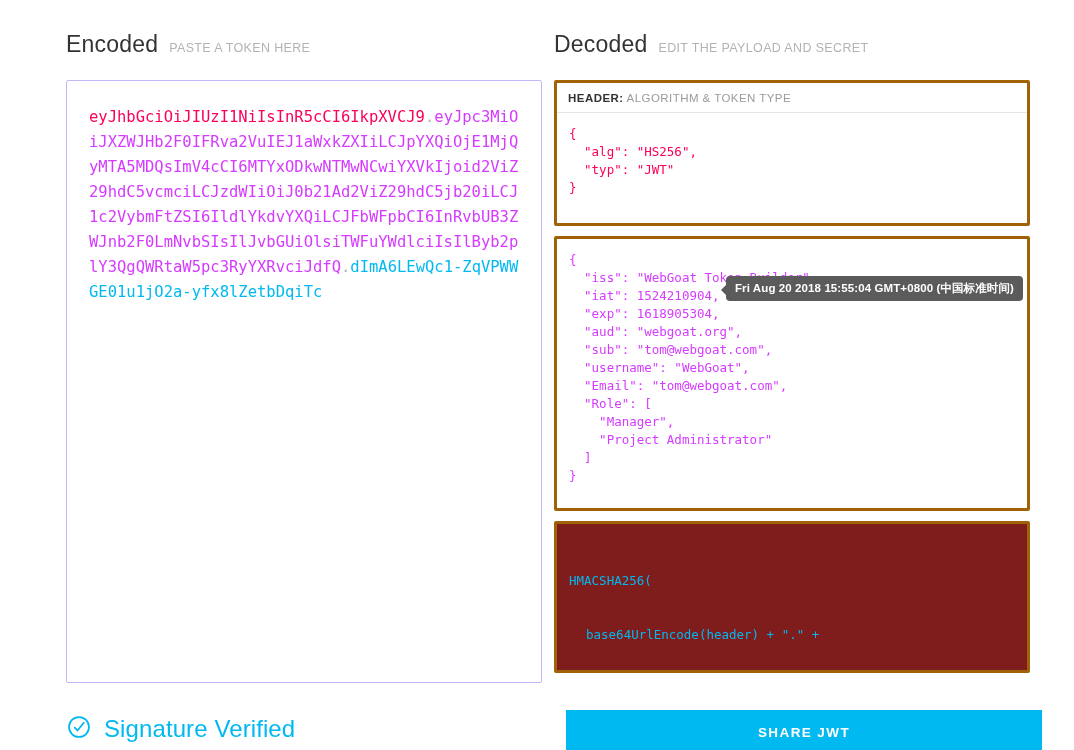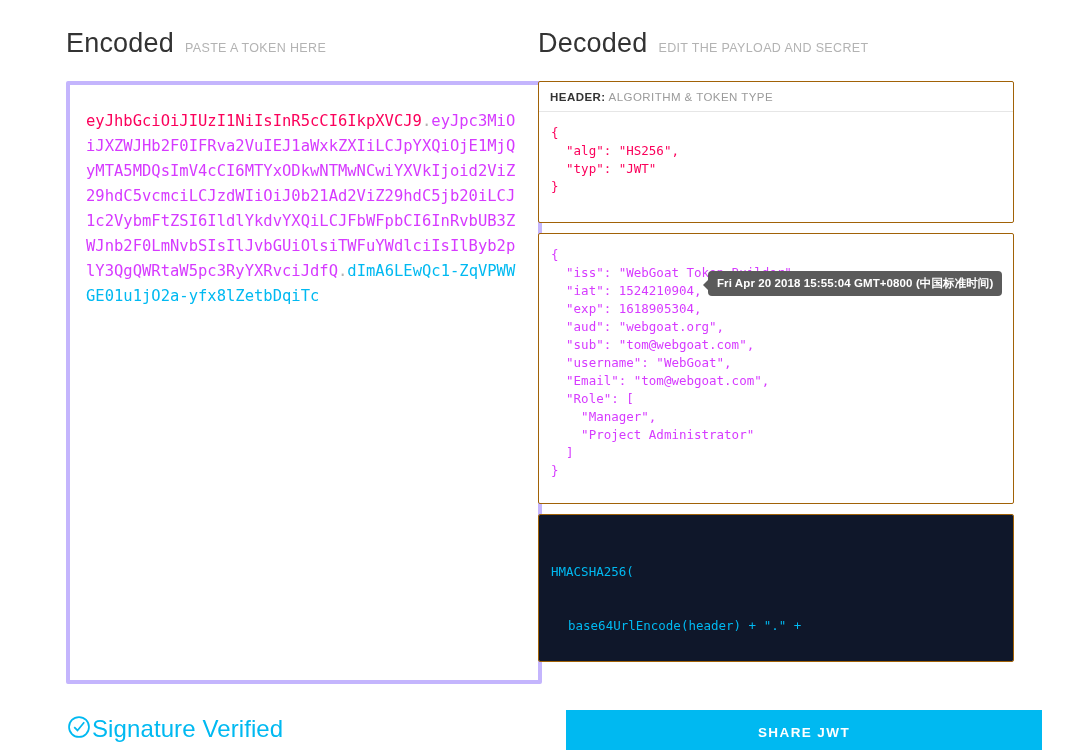--- a/index.html
+++ b/index.html
@@ -8,69 +8,69 @@
     width: 1074px; height: 750px;
     background: #ffffff;
     font-family: "Liberation Sans", sans-serif;
     overflow: hidden;
   }
   .page { position: relative; width: 1074px; height: 750px; }
 
   
   .col-head { display: flex; align-items: baseline; }
   .col-head .big {
-    font-size: 27px; font-weight: 400; color: #333; letter-spacing: .2px;
+    font-size: 23px; font-weight: 400; color: #333; letter-spacing: .2px;
   }
   .col-head .sub {
     font-size: 12.5px; color: #b3b3b3; letter-spacing: .35px;
     margin-left: 11px; text-transform: uppercase; white-space: nowrap; margin-top: 36px;
   }
 
   
   .encoded-col { position: absolute; left: 66px; top: 5px; width: 476px; }
   .encoded-box {
     margin-top: 22px;
     width: 476px; height: 603px;
-    border: 4px solid #c4b5fd; border-radius: 2px;
-    background: #fff; padding: 24px 16px;
+    border: 1px solid #c4b5fd; border-radius: 2px;
+    background: #fff; padding: 24px 22px;
     overflow: hidden;
   }
   .token {
     font-family: "DejaVu Sans Mono", "Liberation Mono", monospace;
     font-size: 15.5px; line-height: 25px;
     word-break: break-all; white-space: pre-wrap; margin: 0;
   }
   .seg-h { color: #fb015b; }
   .seg-p { color: #d63aff; }
   .seg-s { color: #00b9f1; }
   .seg-dot { color: #b3b3b3; }
 
   
-  .decoded-col { position: absolute; left: 538px; top: 5px; width: 476px; }
+  .decoded-col { position: absolute; left: 554px; top: 5px; width: 476px; }
   .dec-stack { margin-top: 22px; }
   .card {
-    border: 1px solid #a16207; border-radius: 2px;
+    border: 3px solid #a16207; border-radius: 2px;
     background: #fff; margin-bottom: 10px; overflow: hidden;
   }
   .card-title {
     padding: 9px 11px 8px;
     border-bottom: 1px solid #e6e6e6;
     font-size: 11.5px; letter-spacing: .45px; text-transform: uppercase;
   }
   .card-title .k { color: #333; font-weight: bold; }
   .card-title .v { color: #9b9b9b; font-weight: normal; }
   .card-body {
     font-family: "DejaVu Sans Mono", "Liberation Mono", monospace;
     font-size: 12.5px; line-height: 18px;
     padding: 12px 12px 14px;
     white-space: pre; position: relative;
   }
   .body-header { color: #fb015b; height: 110px; }
   .body-payload { color: #d63aff; height: 269px; }
-  .body-sig { background: #0f172a; color: #00b9f1; height: 146px; }
+  .body-sig { background: #7f1d1d; color: #00b9f1; height: 146px; }
 
   
   .tooltip {
     position: absolute;
     left: 169px; top: 37px;
     background: #5b5b5b; color: #fff;
     font-family: "Liberation Sans", sans-serif;
     font-size: 11.5px; font-weight: bold; letter-spacing: .1px;
     padding: 5px 9px 6px; border-radius: 4px;
     white-space: nowrap; line-height: 14px;
@@ -81,21 +81,21 @@
     border-right: 5px solid #5b5b5b;
   }
 
   
   .sig-line { display: block; }
   .sig-indent { padding-left: 17px; }
 
   
   .verified {
     position: absolute; left: 66px; top: 714px;
-    display: flex; align-items: center; gap: 0;
+    display: flex; align-items: center; gap: 12px;
     color: #00b9f1;
   }
   .verified .txt { font-size: 24px; letter-spacing: .1px; }
   .share-btn {
     position: absolute; left: 566px; top: 710px;
     width: 476px; height: 44px;
     background: #00b9f1; color: #fff; border: none;
     font-family: "Liberation Sans", sans-serif;
     font-size: 13.5px; font-weight: bold; letter-spacing: 1.4px;
     text-transform: uppercase; cursor: pointer;
@@ -141,21 +141,21 @@
   "iat": 1524210904,
   "exp": 1618905304,
   "aud": "webgoat.org",
   "sub": "tom@webgoat.com",
   "username": "WebGoat",
   "Email": "tom@webgoat.com",
   "Role": [
     "Manager",
     "Project Administrator"
   ]
-}</span><span class="tooltip">Fri Apr 20 2018 15:55:04 GMT+0800 (中国标准时间)</span></div>
+}</span><span class="tooltip">Fri Aug 20 2018 15:55:04 GMT+0800 (中国标准时间)</span></div>
       </div>
 
       <div class="card">
         <div class="card-body body-sig">
           <span class="sig-line">HMACSHA256(</span>
           <span class="sig-line sig-indent">base64UrlEncode(header) + "." +</span>
           
           
           
         </div>

